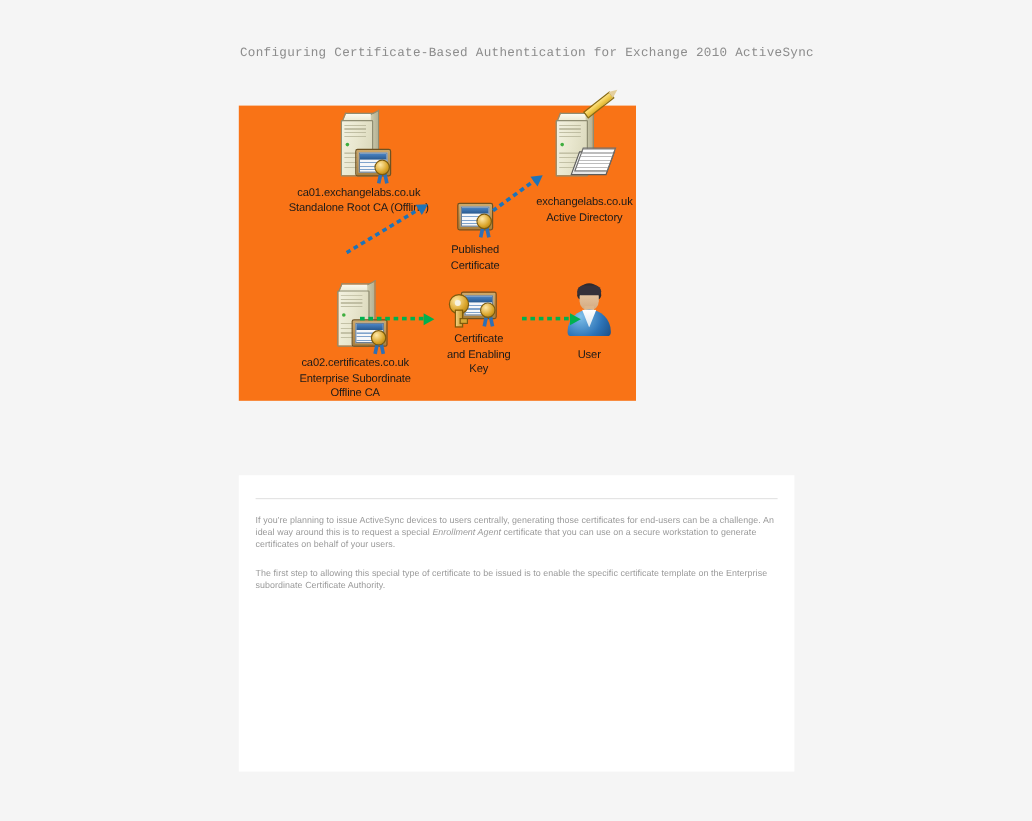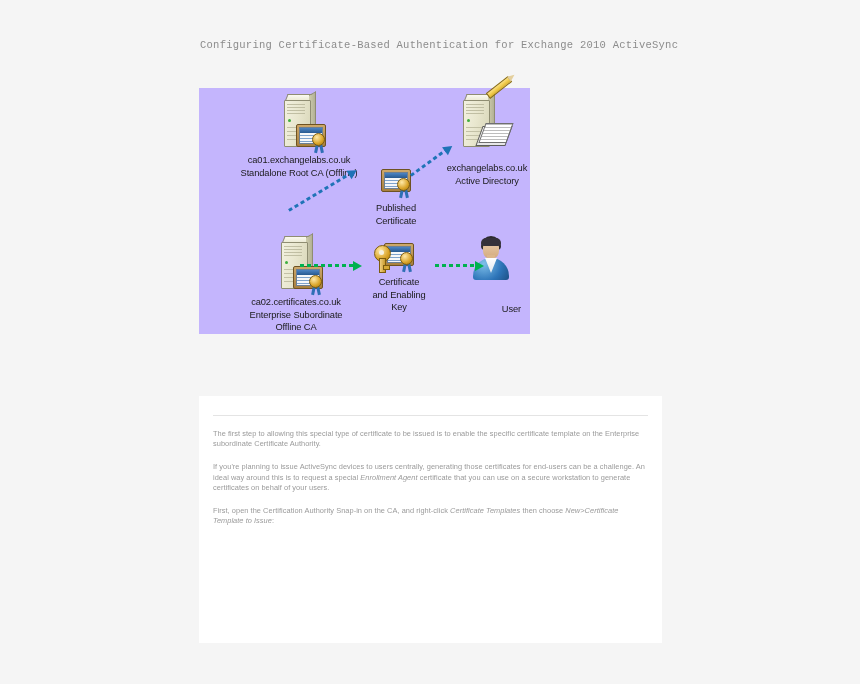--- a/index.html
+++ b/index.html
@@ -27,21 +27,21 @@
     font-family: Liberation Mono, monospace;
   }
 
   
   .figure {
     position: absolute;
     left: 199px;
     top: 88px;
     width: 331px;
     height: 246px;
-    background: #c4b5fd;
+    background: #f97316;
   }
   .diagram {
     position: absolute;
     inset: 0;
   }
   .node {
     position: absolute;
     text-align: center;
   }
   .node-caption {
@@ -434,21 +434,21 @@
 
     <div class="node" style="left:262px; top:148px; width:60px;">
       <div class="person ico">
         <div class="hair"></div>
           <div class="head"></div>
           <div class="fringe"></div>
         <div class="neck"></div>
           <div class="body"></div>
           <div class="shirt"></div>
       </div>
-      <div class="node-caption" style="margin-top:23px;text-align:right;">User</div>
+      <div class="node-caption" style="margin-top:9px;">User</div>
     </div>
 
     <div class="arrow" style="left:90px; top:100px; width:82px; height:46px; color:#1f73b7; transform:rotate(-31deg); transform-origin:0 50%;">
       <div class="line" style="left:0; top:21px; width:72px;"></div>
       <div class="head" style="left:70px; top:18px;"></div>
     </div>
 
     <div class="arrow" style="left:212px; top:68px; width:60px; height:40px; color:#1f73b7; transform:rotate(-36deg); transform-origin:0 50%;">
       <div class="line" style="left:0; top:18px; width:44px;"></div>
       <div class="head" style="left:42px; top:15px;"></div>
@@ -462,16 +462,15 @@
     <div class="arrow" style="left:236px; top:173px; width:56px; height:10px; color:#00b14f;">
       <div class="line" style="left:0; top:3px; width:42px;"></div>
       <div class="head" style="left:40px; top:0;"></div>
     </div>
 
   </div>
 </div>
 
 <div class="card">
   <div class="rule"></div>
+  <p class="para"><span>If you're planning to issue ActiveSync devices to users centrally, generating those certificates for end-users can be a challenge. An ideal way around this is to request a special </span><em>Enrollment Agent</em><span> certificate that you can use on a secure workstation to generate certificates on behalf of your users.</span></p>
   <p class="para"><span>The first step to allowing this special type of certificate to be issued is to enable the specific certificate template on the Enterprise subordinate Certificate Authority.</span></p>
-  <p class="para"><span>If you're planning to issue ActiveSync devices to users centrally, generating those certificates for end-users can be a challenge. An ideal way around this is to request a special </span><em>Enrollment Agent</em><span> certificate that you can use on a secure workstation to generate certificates on behalf of your users.</span></p>
-  <p class="para"><span>First, open the Certification Authority Snap-in on the CA, and right-click </span><em>Certificate Templates</em><span> then choose </span><em>New&gt;Certificate Template to Issue</em><span>:</span></p>
 </div>
 
 </body></html>

